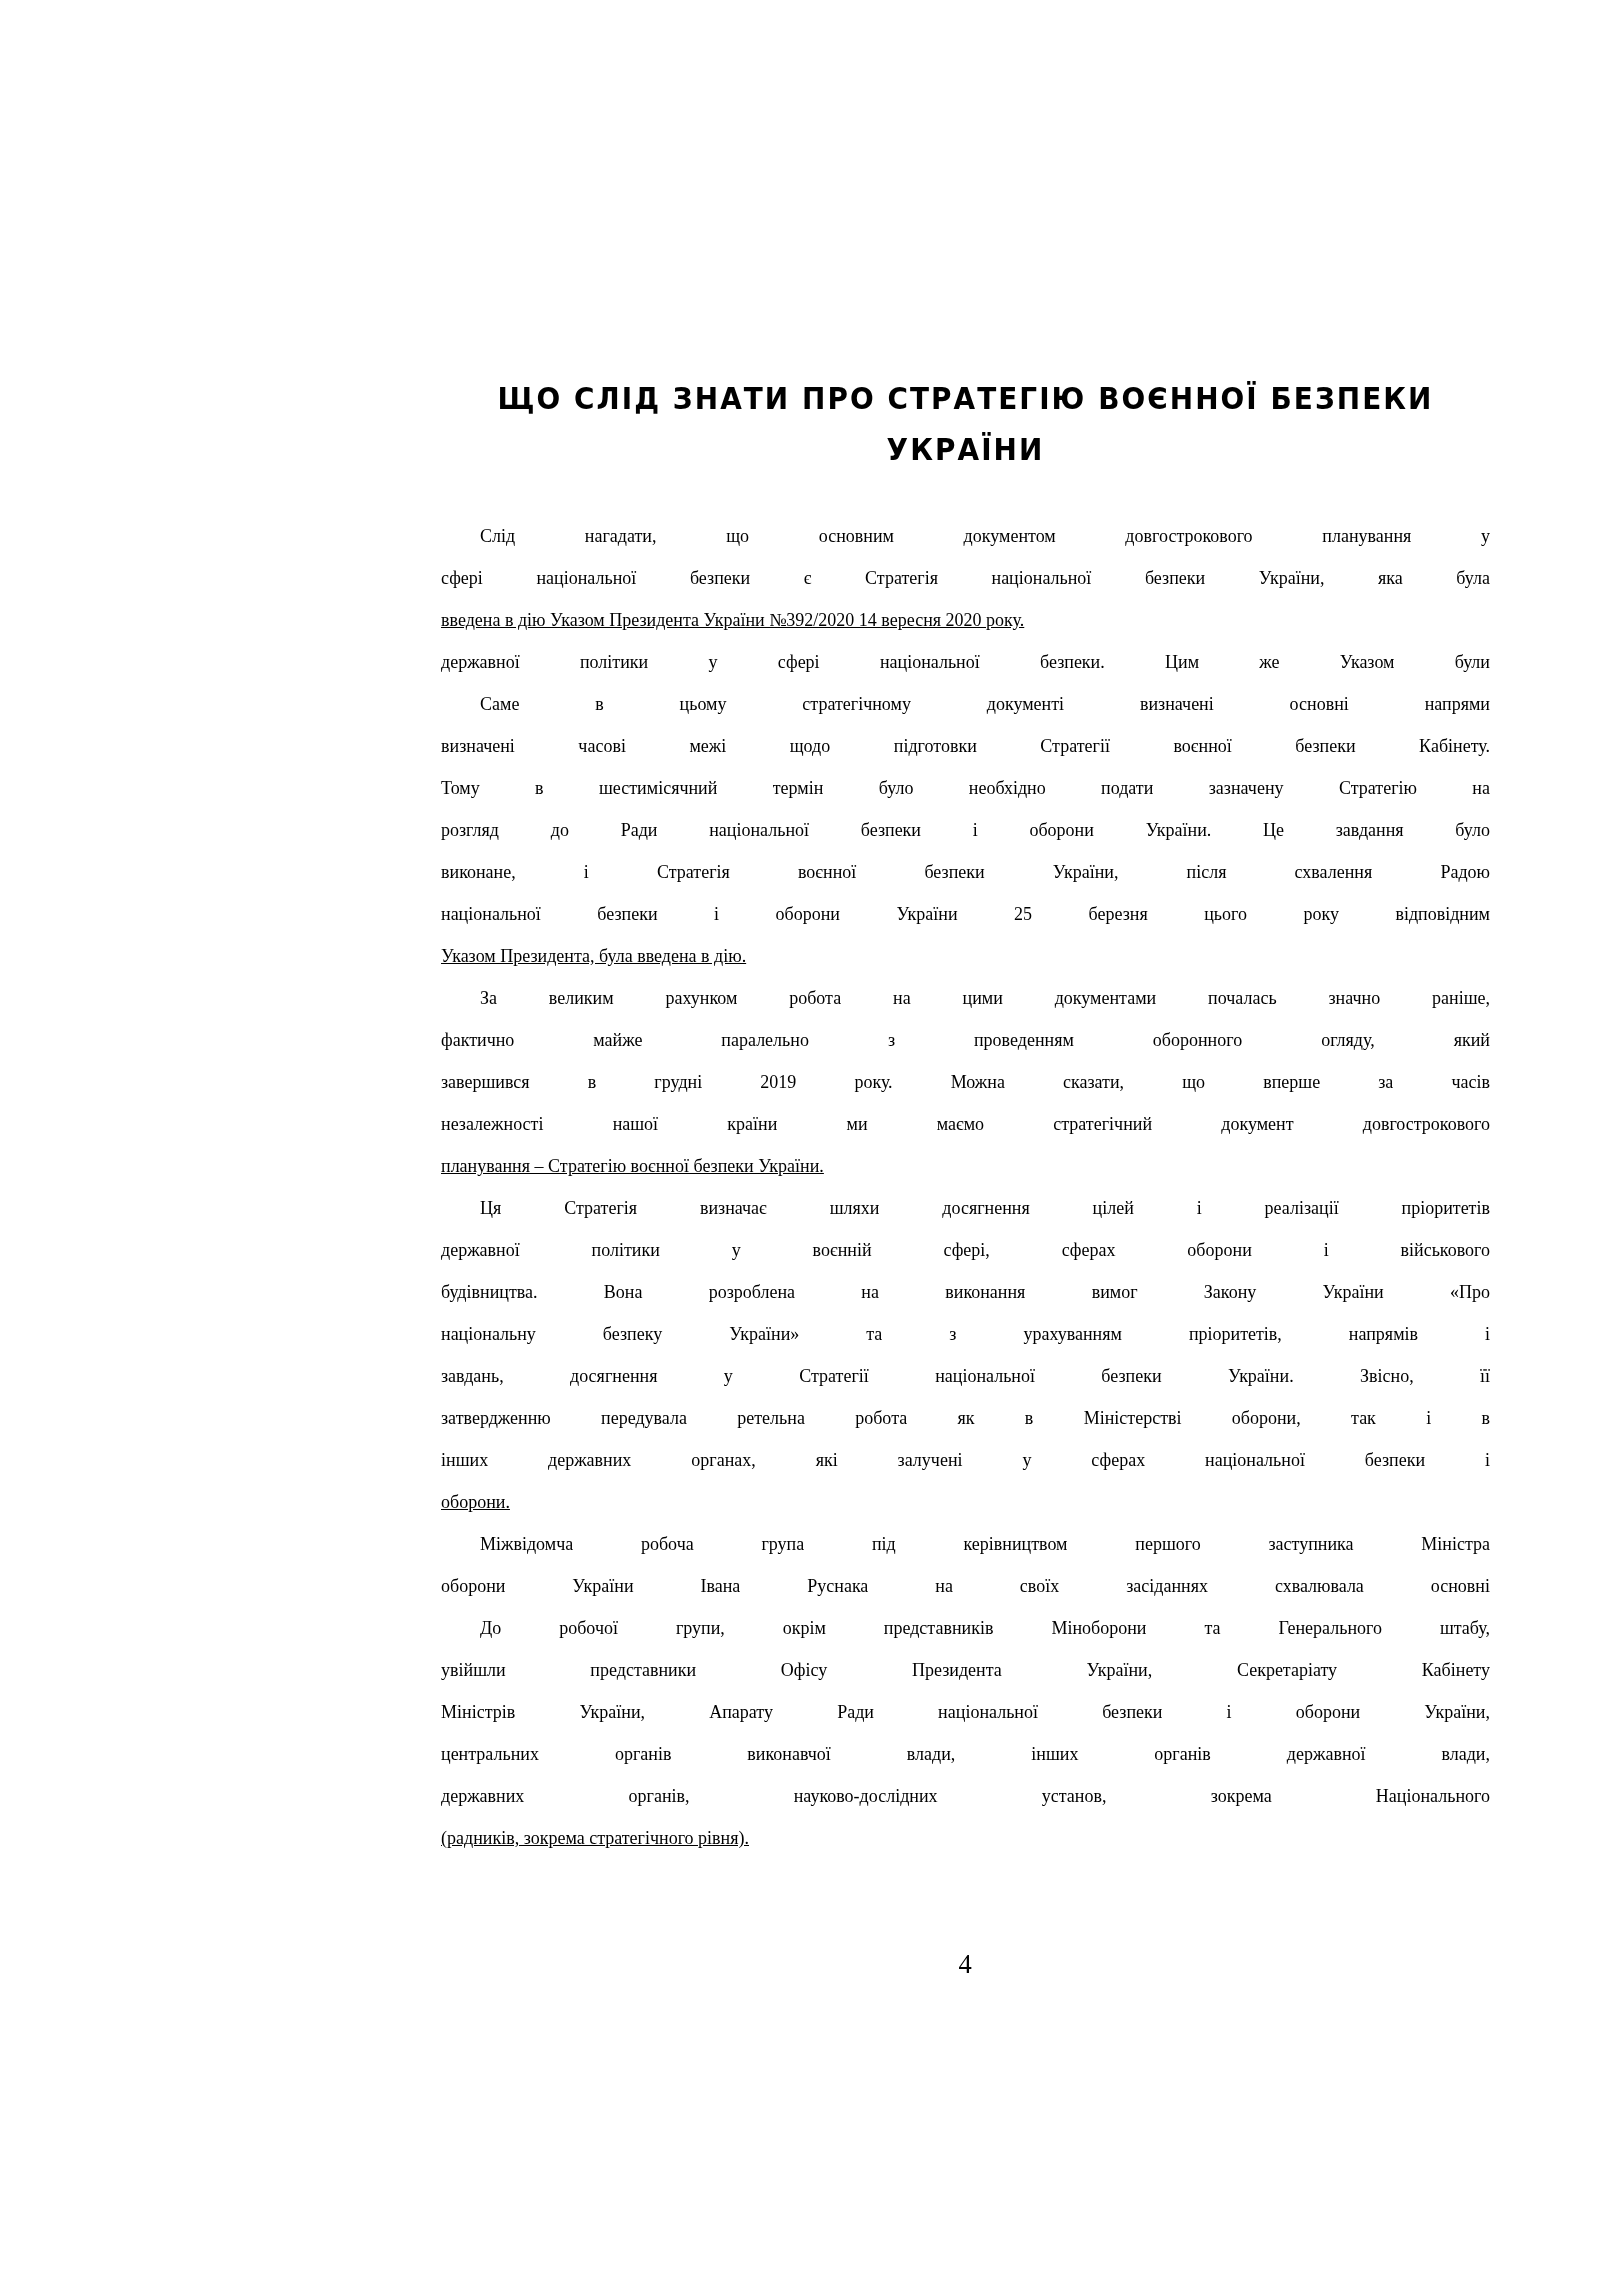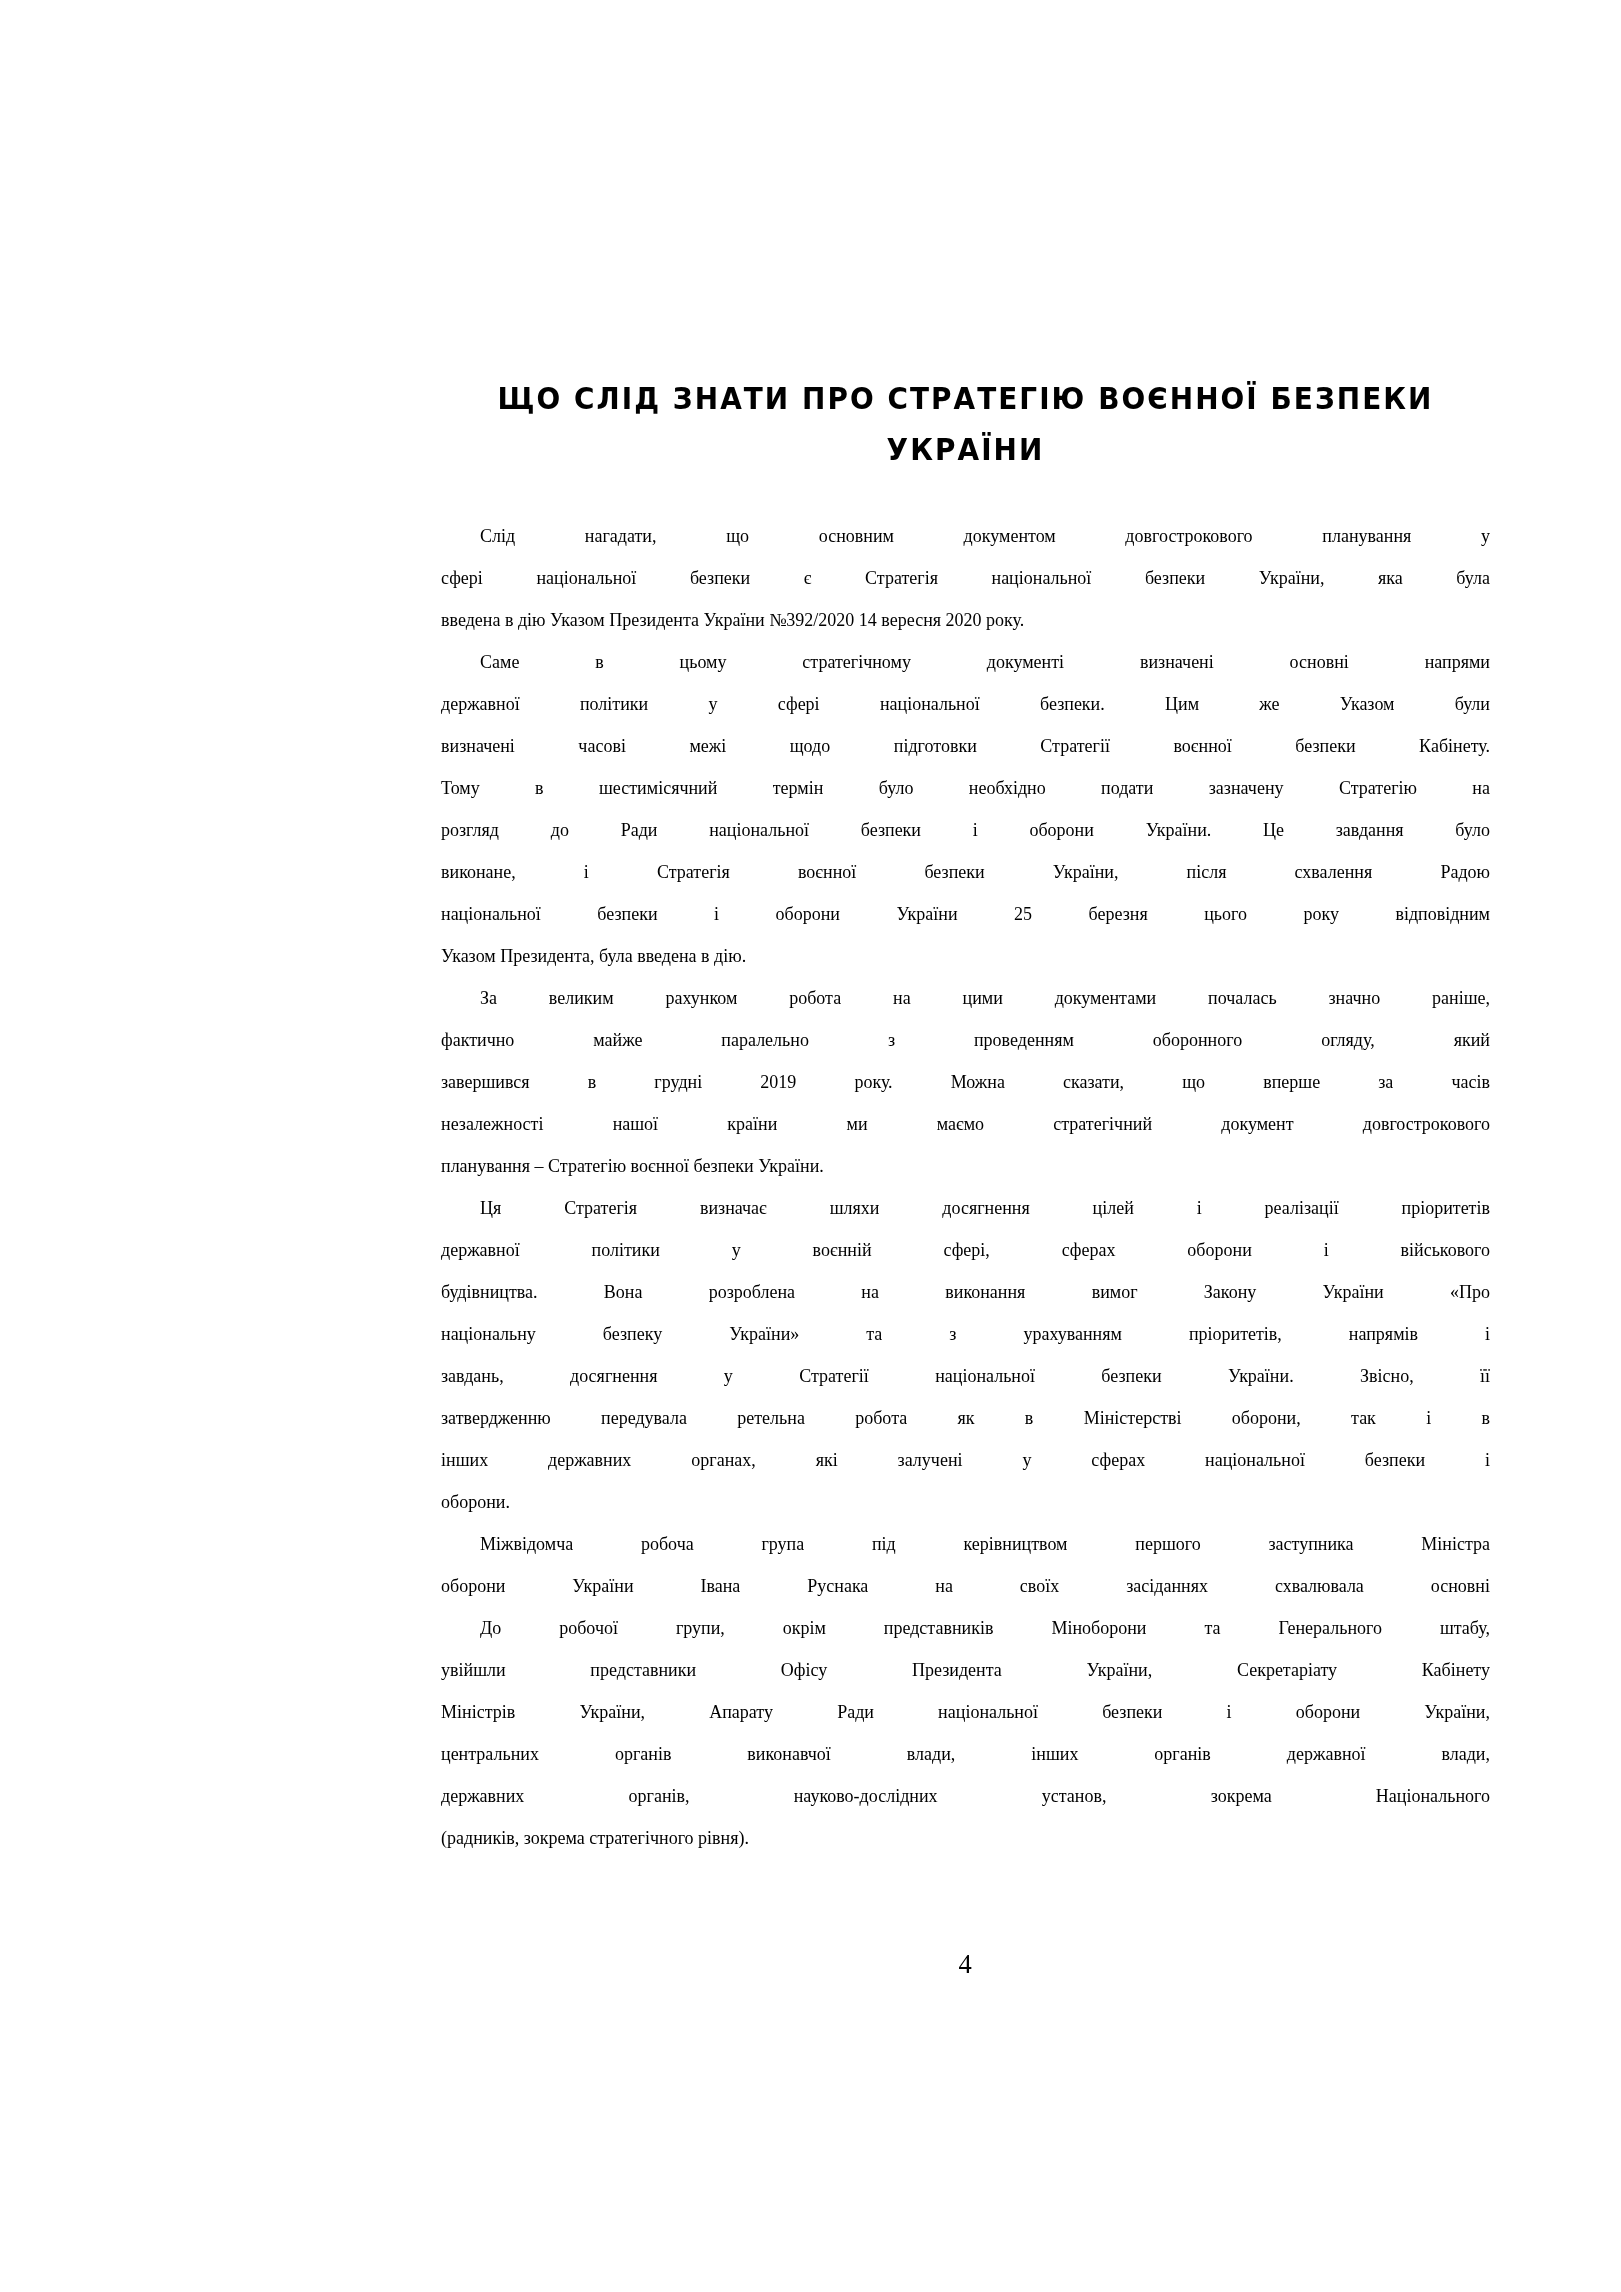--- a/index.html
+++ b/index.html
@@ -13,21 +13,21 @@
   }
   .title-line { display: block; white-space: nowrap; }
   .body {
     position: absolute; left: 441px; top: 515px; width: 1049px;
     font-family: "Liberation Serif", "DejaVu Serif", serif;
     font-size: 18px; line-height: 42px;
   }
   .para { margin: 0; }
   .line { display: block; white-space: nowrap; text-align: justify; text-align-last: justify; height: 42px; }
   .line.indent { padding-left: 39px; }
-  .line.last { text-align: center; text-align-last: left; }
+  .line.last { text-align: center; text-align-last: left; text-decoration: underline; }
   .page-number {
     position: absolute; left: 916px; top: 1950px; width: 98px; text-align: center;
     font-family: "Liberation Serif", "DejaVu Serif", serif; font-size: 26.5px; line-height: 29px;
   }
 </style>
 </head>
 <body>
 
 <div class="page">
   <div class="title">
@@ -37,22 +37,22 @@
 
   <div class="body">
 
     <div class="para">
       <span class="line indent">Слід нагадати, що основним документом довгострокового планування у</span>
       <span class="line">сфері національної безпеки є Стратегія національної безпеки України, яка була</span>
       <span class="line last">введена в дію Указом Президента України №392/2020 14 вересня 2020 року.</span>
     </div>
 
     <div class="para">
+      <span class="line">державної політики у сфері національної безпеки. Цим же Указом були</span>
       <span class="line indent">Саме в цьому стратегічному документі визначені основні напрями</span>
-      <span class="line">державної політики у сфері національної безпеки. Цим же Указом були</span>
       <span class="line">визначені часові межі щодо підготовки Стратегії воєнної безпеки Кабінету.</span>
       <span class="line">Тому в шестимісячний термін було необхідно подати зазначену Стратегію на</span>
       <span class="line">розгляд до Ради національної безпеки і оборони України. Це завдання було</span>
       <span class="line">виконане, і Стратегія воєнної безпеки України, після схвалення Радою</span>
       <span class="line">національної безпеки і оборони України 25 березня цього року відповідним</span>
       <span class="line last">Указом Президента, була введена в дію.</span>
     </div>
 
     <div class="para">
       <span class="line indent">За великим рахунком робота на цими документами почалась значно раніше,</span>

